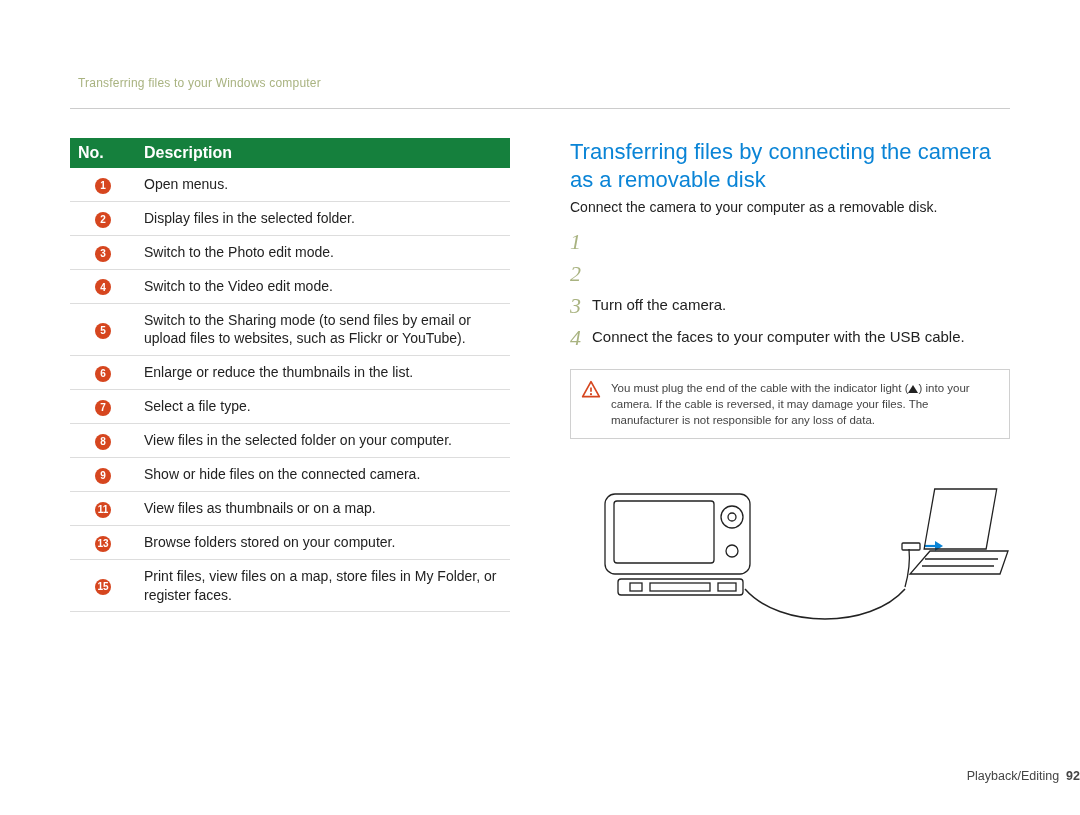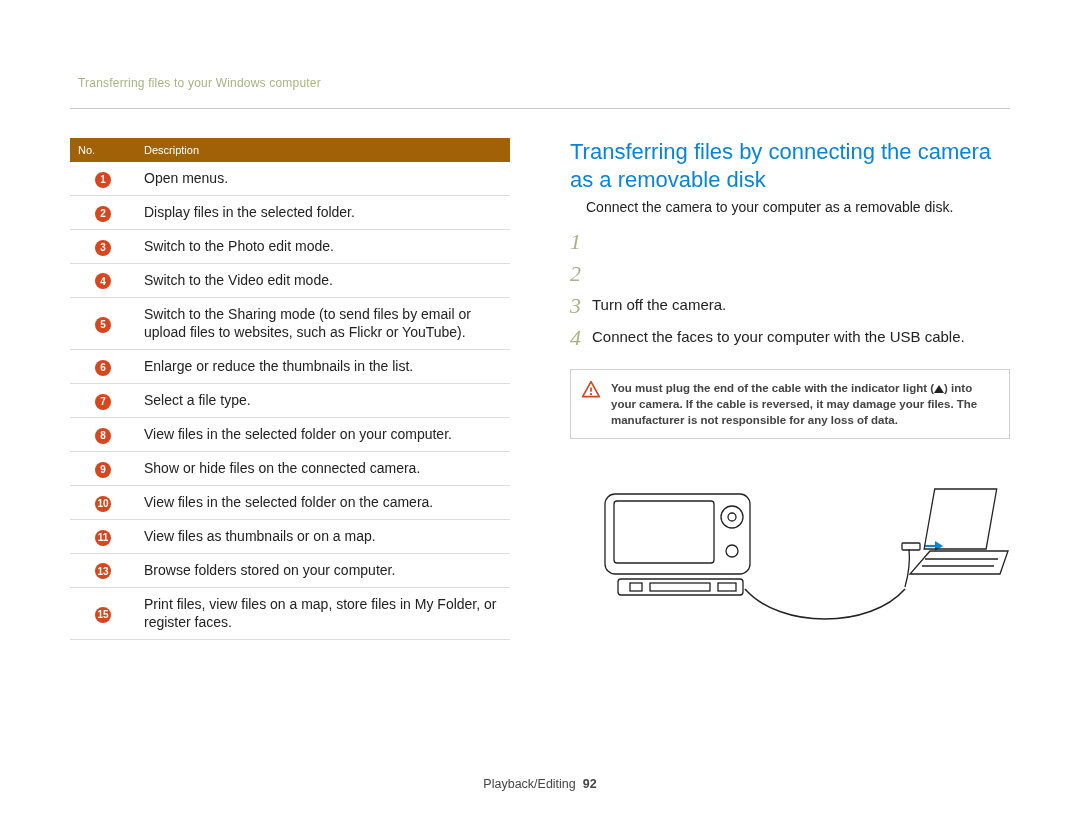--- a/index.html
+++ b/index.html
@@ -19,40 +19,40 @@
     position:absolute; left:70px; top:100px; width:940px;
     border:none; border-top:1px solid #ccc;
   }
 
   
   .tbl {
     position:absolute; left:70px; top:138px; width:440px;
     font-size:14px; border-collapse:collapse;
   }
   .tbl th {
-    background:#a16207; color:#fff; text-align:left;
-    font-weight:400; padding:6px 8px; font-size:11px;
+    background:#15803d; color:#fff; text-align:left;
+    font-weight:700; padding:6px 8px; font-size:16px;
   }
   .tbl th.no { width:50px; }
   .tbl td {
     padding:7px 8px; vertical-align:middle;
     border-bottom:1px solid #ddd; font-size:14px;
     line-height:1.35;
   }
   .tbl td.num { text-align:center; width:50px; }
   .circ {
     display:inline-flex; align-items:center; justify-content:center;
     width:16px; height:16px; border-radius:50%;
     background:#d6461f; color:#fff; font-size:10px; font-weight:700;
   }
 
   
   .rcol { position:absolute; left:570px; top:138px; width:440px; }
   .h2 { color:#0a84d6; font-size:22px; font-weight:400; line-height:1.25; margin:0 0 6px; }
-  .lead { font-size:14px; margin:0 16px 16px; }
+  .lead { font-size:14px; margin:0 0 16px; }
   .steps { list-style:none; padding:0; margin:0 0 20px; counter-reset:none; }
   .steps li { display:flex; align-items:flex-start; margin-bottom:10px; font-size:15px; line-height:1.35; }
   .step-num {
     font-style:italic; color:#a9b381; font-size:22px; font-weight:400;
     width:22px; flex:0 0 auto; text-align:left; line-height:1;
     font-family: Georgia, 'Times New Roman', serif;
   }
   .step-body { flex:1; }
   .menu-box {
     display:inline-block; border:1.5px solid #222; font-weight:700;
@@ -62,37 +62,36 @@
   .gear {
     display:inline-flex; width:14px; height:14px; vertical-align:middle;
   }
   .bold { font-weight:700; }
 
   
   .note {
     border:1px solid #d0d0d0; padding:10px 12px 10px 40px;
     position:relative; font-size:11.5px; color:#444; line-height:1.4;
     margin-bottom:20px;
-    font-weight:bold;
   }
   .note .warn {
     position:absolute; left:10px; top:10px; width:20px; height:20px;
   }
   .tri-up {
     display:inline-block; width:0; height:0;
     border-left:5px solid transparent; border-right:5px solid transparent;
     border-bottom:8px solid #222; vertical-align:middle;
   }
 
   
   .illus { width:440px; height:175px; }
 
   .footer {
-    position:absolute; left:0; right:0; bottom:24px;
-    text-align:center; font-size:12.5px; color:#444;
+    position:absolute; left:0; right:0; bottom:32px;
+    text-align:right; font-size:12.5px; color:#444;
   }
   .footer .pg { font-weight:700; }
 </style>
 </head>
 <body>
 
 <div class="page-title">Transferring files to your Windows computer</div>
 <hr class="title-rule">
 
 <table class="tbl">
@@ -131,24 +130,20 @@
         <td class="num"><span class="circ">7</span></td>
         <td>Select a file type.</td>
       </tr>
     <tr>
         <td class="num"><span class="circ">8</span></td>
         <td>View files in the selected folder on your computer.</td>
       </tr>
     <tr>
         <td class="num"><span class="circ">9</span></td>
         <td>Show or hide files on the connected camera.</td>
-      </tr>
-    <tr>
-        <td class="num"><span class="circ">10</span></td>
-        <td>View files in the selected folder on the camera.</td>
       </tr>
     <tr>
         <td class="num"><span class="circ">11</span></td>
         <td>View files as thumbnails or on a map.</td>
       </tr>
     <tr>
         <td class="num"><span class="circ">13</span></td>
         <td>Browse folders stored on your computer.</td>
       </tr>
     <tr>

